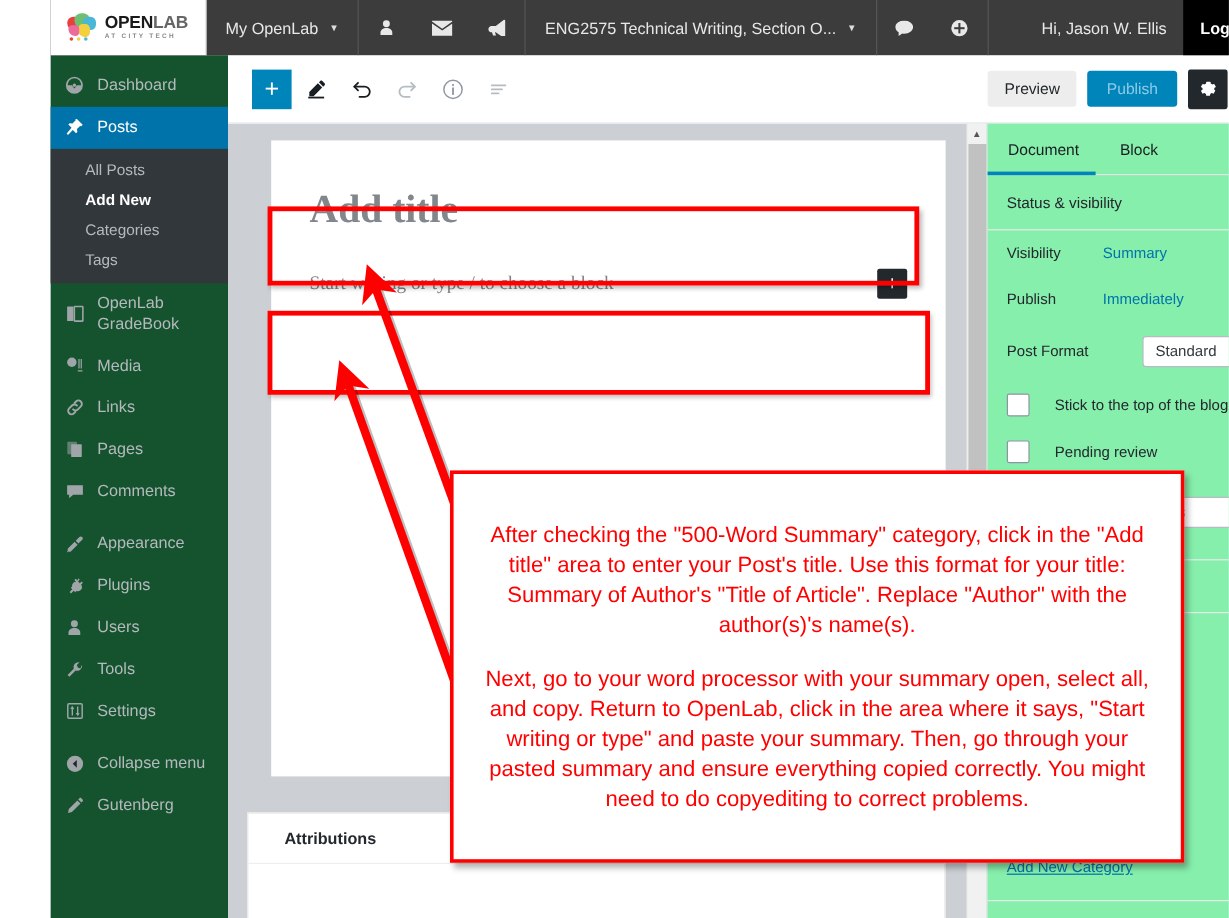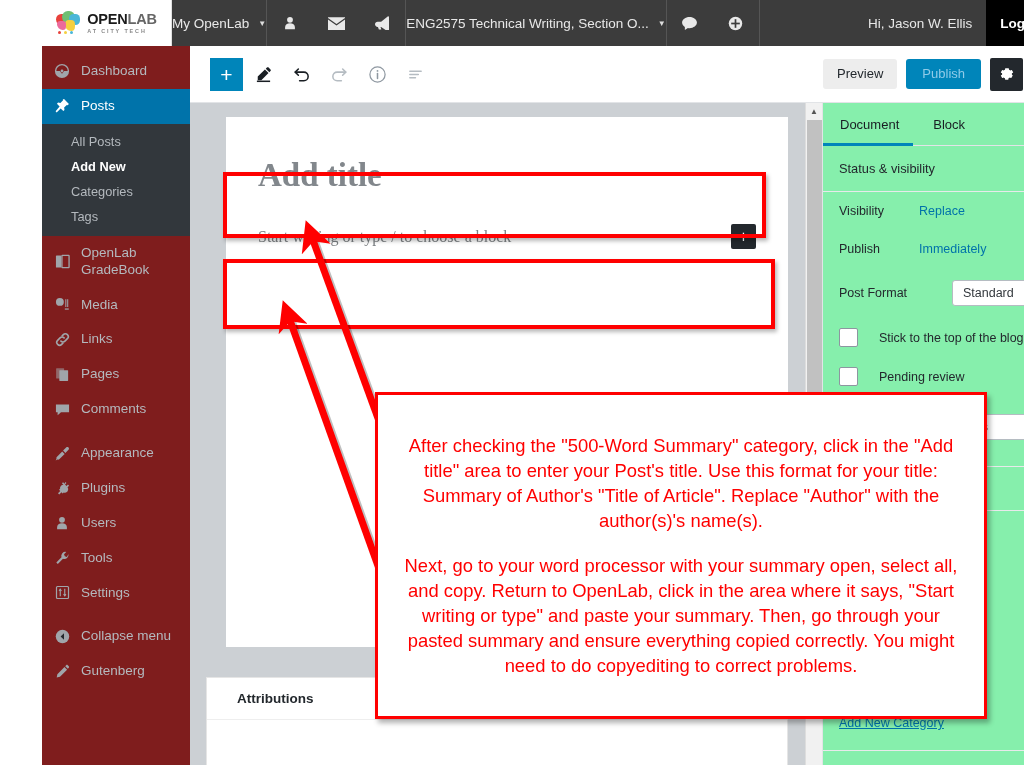--- a/index.html
+++ b/index.html
@@ -22,40 +22,40 @@
   .logo-wrap { display: flex; align-items: center; gap: 5px; }
   .logo-bubbles { position: relative; width: 26px; height: 24px; }
   .bub { position: absolute; border-radius: 50% 50% 50% 8px; }
   .logo-text { line-height: 1; }
   .logo-openlab { font-size: 14.5px; font-weight: 700; letter-spacing: -0.2px; }
   .logo-open { color: #1a1a1a; }
   .logo-lab { color: #666; }
   .logo-sub { font-size: 5.4px; letter-spacing: 1.9px; color: #888; margin-top: 2px; font-weight: 700; }
 
   .ab-item {
-    display: flex; align-items: center; padding: 0 0; color: #e8e8e8;
+    display: flex; align-items: center; padding: 0 16px; color: #e8e8e8;
     font-size: 13.5px; border-right: 1px solid #555; white-space: nowrap;
   }
   .ab-icon-grp { display: flex; align-items: center; border-right: 1px solid #555; }
   .ab-ico {
     width: 46px; display: flex; align-items: center; justify-content: center;
     color: #e8e8e8; font-size: 15px; height: 46px;
   }
   .ab-caret { margin-left: 9px; font-size: 8px; color: #ddd; }
   .ab-spacer { flex: 1; }
   .ab-greet { display: flex; align-items: center; padding: 0 14px; color: #e8e8e8; font-size: 13.5px; white-space: nowrap; text-align: center; }
   .ab-logout {
     display: flex; align-items: center; padding: 0 14px; background: #000;
     color: #fff; font-size: 13.5px; font-weight: 700; white-space: nowrap;
   }
 
   
   .sidebar {
     position: absolute; top: 46px; left: 0; width: 148px; height: 719px;
-    background: #7f1d1d; z-index: 30;
+    background: #14532d; z-index: 30;
   }
   .sb-item {
     display: flex; align-items: center; gap: 9px; padding: 9px 10px;
     color: #b4b9be; font-size: 13.5px; position: relative;
   }
   .sb-item.current { background: #0073aa; color: #fff; }
   .sb-item.current .sb-ico { color: #fff; }
   .sb-item.current::after {
     content: ""; position: absolute; right: -8px; top: 50%; margin-top: -8px;
     border: 8px solid transparent; border-left-color: #0073aa;
@@ -502,21 +502,21 @@
       <div class="rp-close">✕</div>
     </div>
 
     <div class="rp-section-head">
       <span>Status &amp; visibility</span>
       <span class="chev">⌃</span>
     </div>
 
     <div class="rp-row">
       <span class="lbl">Visibility</span>
-      <span class="rp-link">Replace</span>
+      <span class="rp-link">Summary</span>
     </div>
 
     <div class="rp-row">
       <span class="lbl">Publish</span>
       <span class="rp-link">Immediately</span>
     </div>
 
     <div class="rp-row">
       <span class="lbl">Post Format</span>
       <span class="rp-select">

